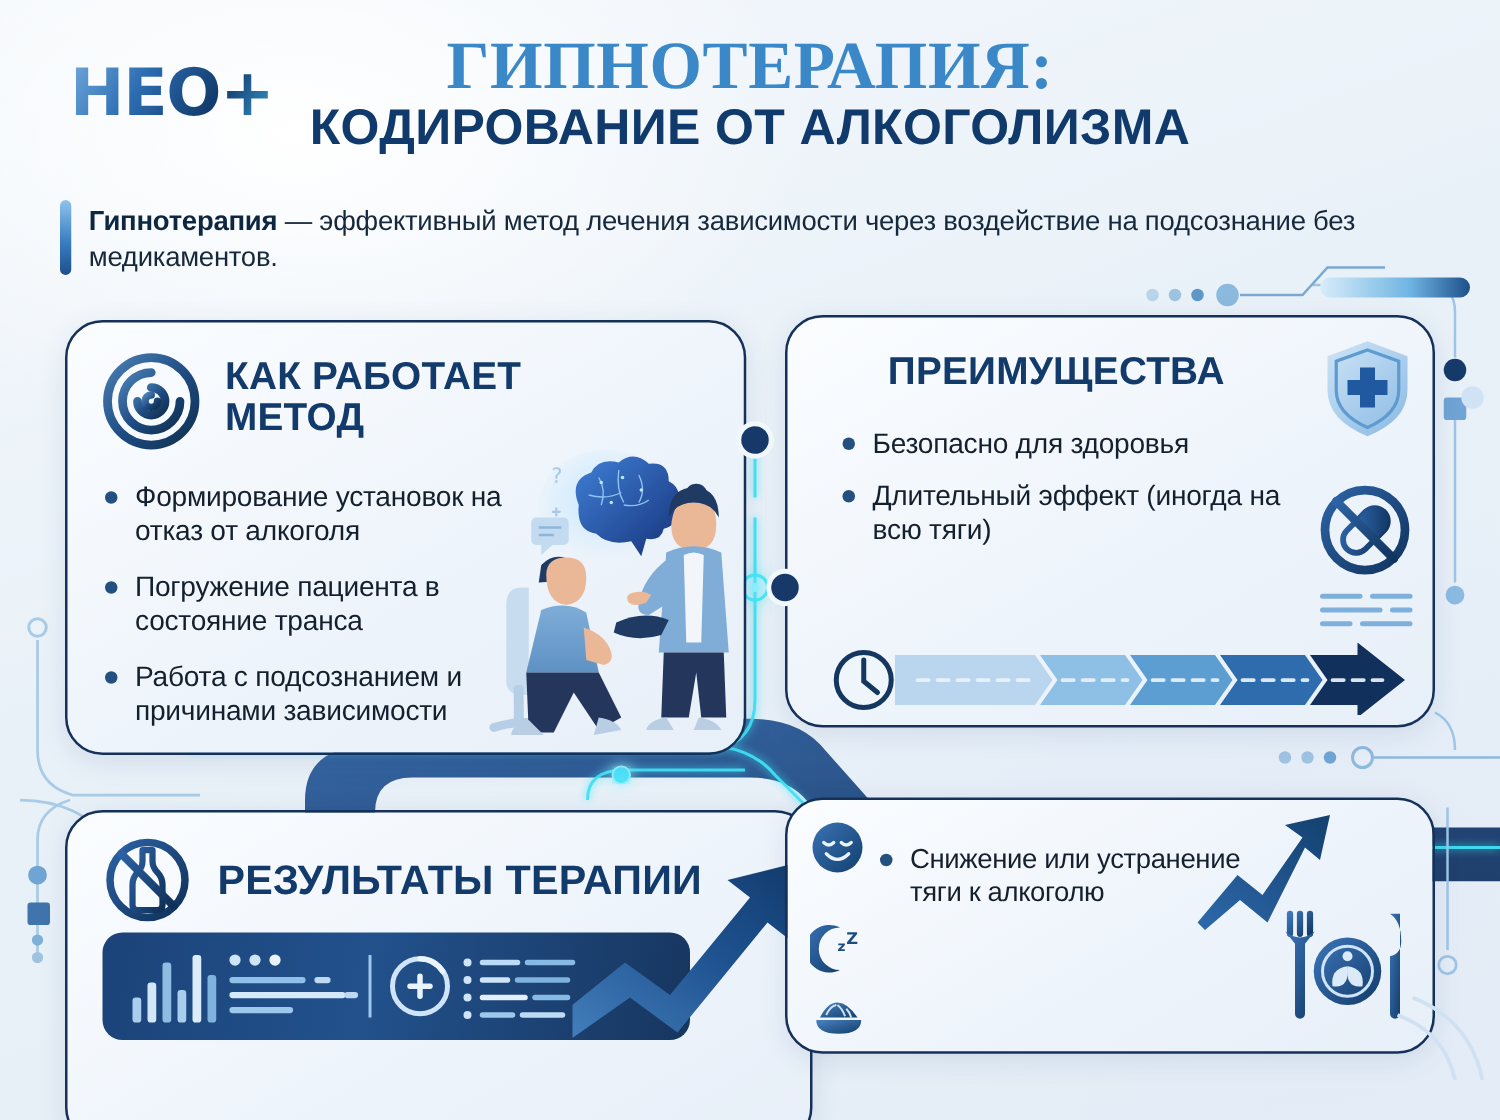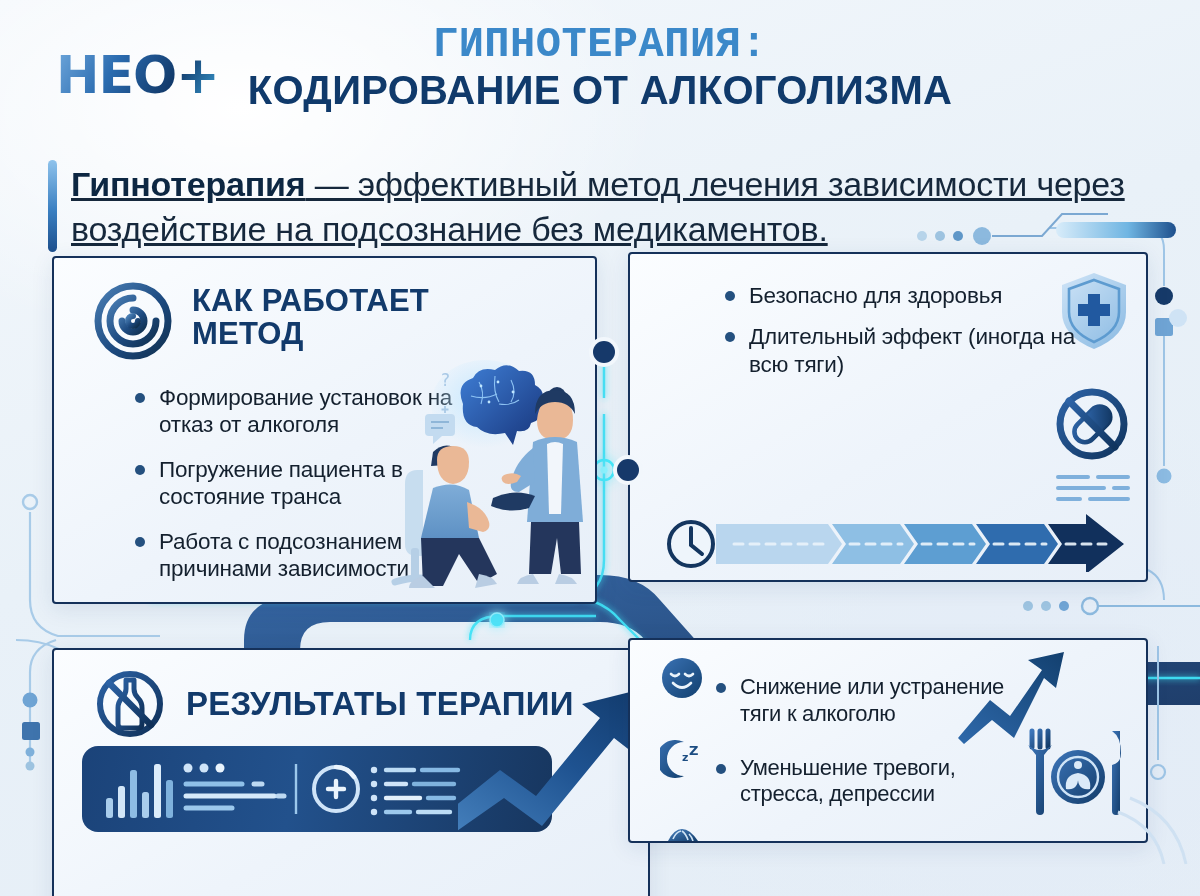--- a/index.html
+++ b/index.html
@@ -27,60 +27,58 @@
     position:absolute; left:56px; top:28px; z-index:5;
     font-size:52px; font-weight:bold; letter-spacing:-1px;
     line-height:1;
     background:linear-gradient(120deg,#6fa8dc 0%,#2b6cb0 35%,#123a6b 70%,#3a9fd4 100%);
     -webkit-background-clip:text; background-clip:text; color:transparent;
     font-family:"DejaVu Sans", sans-serif;
     margin-top:21px;
   }
   .title-wrap { position:absolute; left:0; right:0; top:24px; z-index:5; text-align:center; }
   .title1 {
-    font-size:42px; font-weight:bold; color:#3b88c9; letter-spacing:0.5px;
-    line-height:1.04; font-family:Liberation Mono, monospace;
+    font-size:54px; font-weight:bold; color:#3b88c9; letter-spacing:0.5px;
+    line-height:1.04; font-family:Liberation Serif, serif;
   }
   .title2 {
     font-size:40px; font-weight:bold; color:#103a6b; letter-spacing:0.3px;
     line-height:1.04; margin-top:2px;
   }
   .lead-wrap { position:absolute; left:48px; top:160px; width:1090px; z-index:5; display:flex; gap:14px; }
   .lead-bar {
     width:9px; border-radius:5px; flex:0 0 9px;
     background:linear-gradient(180deg,#8fc3ec 0%,#3a7fc1 55%,#1d4f8c 100%);
   }
   .lead-text {
-    font-size:34px; line-height:1.32; color:#16283c; padding-top:2px;
+    font-size:22px; line-height:1.32; color:#16283c; padding-top:2px;
     letter-spacing:-0.2px;
-    text-decoration:underline;
   }
   .lead-text b { color:#0d2742; font-weight:bold; }
 
   
   .card {
     position:absolute; z-index:4;
     border:2.4px solid #15315a;
-    border-radius:4px;
+    border-radius:30px;
     background:linear-gradient(150deg,#fbfdff 0%,#eef4fb 55%,#e7eff8 100%);
     box-shadow:0 5px 22px rgba(30,62,110,.10);
     overflow:hidden;
-    padding-left:12px;
   }
   #card-method { left:52px; top:256px; width:545px; height:348px; }
   #card-benefits { left:628px; top:252px; width:520px; height:330px; }
   #card-results  { left:52px; top:648px; width:598px; height:268px; }
   #card-outcomes { left:628px; top:638px; width:520px; height:205px; }
 
   .card-title {
     font-size:31px; font-weight:bold; color:#123a6b; line-height:1.07;
     letter-spacing:0.2px;
   }
 
-  .bullets { list-style:none;margin-left:39px; }
+  .bullets { list-style:none; }
   .bullets li {
     position:relative; padding-left:26px; margin-bottom:17px;
     font-size:22.5px; line-height:1.22; color:#14202e; letter-spacing:-0.2px;
   }
   .bullets li::before {
     content:""; position:absolute; left:2px; top:9px;
     width:10px; height:10px; border-radius:50%; background:#24507f;
   }
 
   
@@ -350,20 +348,23 @@
         <path d="M150 130 q-10 4 -14 0 q-4 -6 4 -8 q8 -2 14 2 Z" fill="#eab896"></path>
         <path d="M126 146 q22 -10 42 -2 l-6 12 q-20 6 -38 -2 Z" fill="#1f3a63"></path>
         <path d="M164 170 l48 0 l2 52 l-20 0 l-4 -36 l-6 36 l-22 0 Z" fill="#24365c"></path>
         <path d="M192 222 q14 2 18 10 l-22 0 Z" fill="#b9cde3"></path>
         <path d="M166 222 q-14 2 -16 10 l22 0 Z" fill="#b9cde3"></path>
       </g>
     </svg>
   </div>
 
   <div class="card" id="card-benefits">
+    <div class="title-row">
+      <span class="card-title">ПРЕИМУЩЕСТВА</span>
+    </div>
 
     <svg class="art" style="right:16px;top:16px;width:72px;height:82px" viewBox="0 0 72 82">
       <defs>
           <linearGradient id="shg" x1="0" y1="0" x2="0.8" y2="1">
         <stop offset="0%" stop-color="#cfe4f7"></stop>
             <stop offset="100%" stop-color="#8fbde4"></stop>
           </linearGradient>
         </defs>
       <path d="M36 3 L68 15 L68 42 Q68 66 36 79 Q4 66 4 42 L4 15 Z" fill="url(#shg)"></path>
       <path d="M36 10 L61 19 L61 42 Q61 61 36 72 Q11 61 11 42 L11 19 Z" fill="none" stroke="#5d9bd0" stroke-width="2.6"></path>
@@ -519,21 +520,20 @@
           <defs>
               <linearGradient id="mn" x1="0" y1="0" x2="1" y2="1">
             <stop offset="0%" stop-color="#3a72b4"></stop>
                 <stop offset="100%" stop-color="#12406f"></stop>
               </linearGradient>
             </defs>
           <path d="M24 5 A19 19 0 1 0 24 39 A15 15 0 0 1 24 5 Z" fill="url(#mn)"></path>
           <text x="22" y="24" font-size="11" font-weight="bold" fill="#1c4d82" font-family="DejaVu Sans, sans-serif">z</text>
           <text x="29" y="18" font-size="13" font-weight="bold" fill="#1c4d82" font-family="DejaVu Sans, sans-serif">Z</text>
         </svg>
-        <div class="txt" style="max-width:290px">Уменьшение тревоги, стресса, депрессии</div>
       </div>
 
       <div class="row">
         <svg class="ic" width="44" height="44" viewBox="0 0 44 44">
           <defs>
               <linearGradient id="fb" x1="0" y1="0" x2="1" y2="1">
             <stop offset="0%" stop-color="#4a82c0"></stop>
                 <stop offset="100%" stop-color="#123d6c"></stop>
               </linearGradient>
             </defs>

